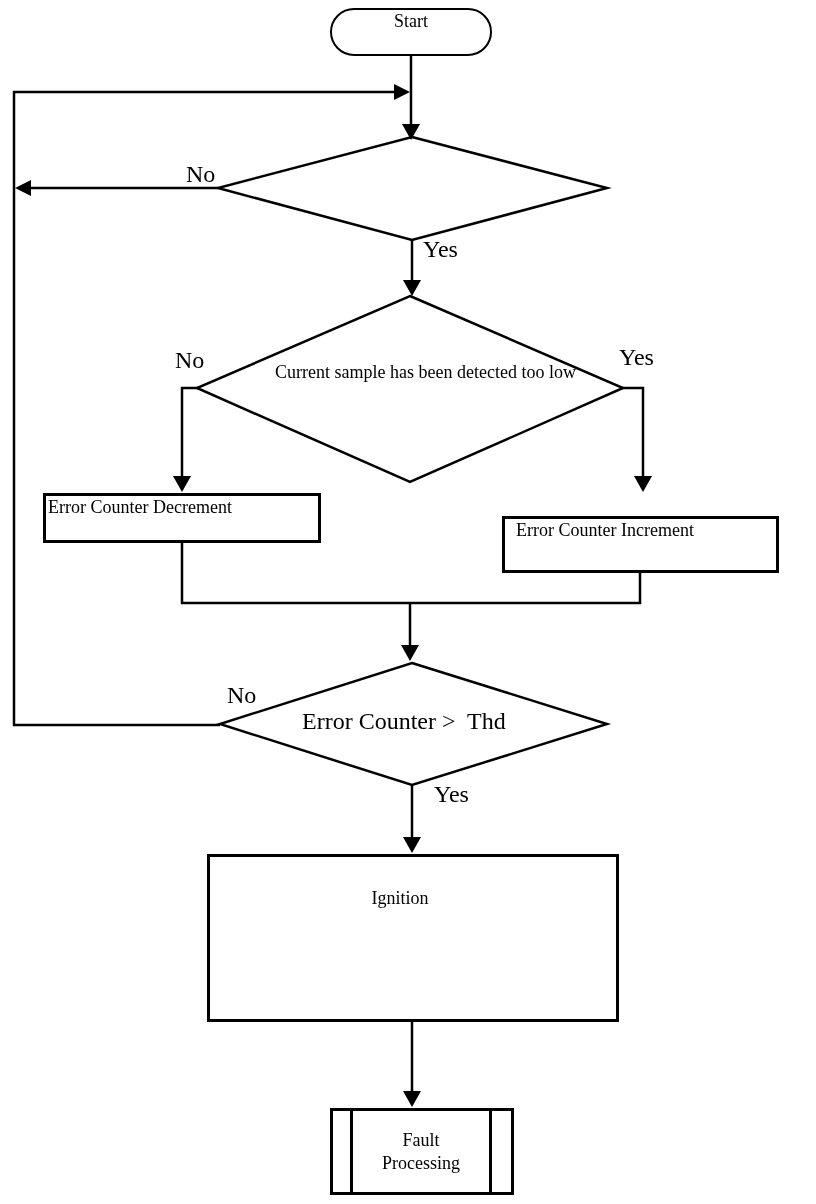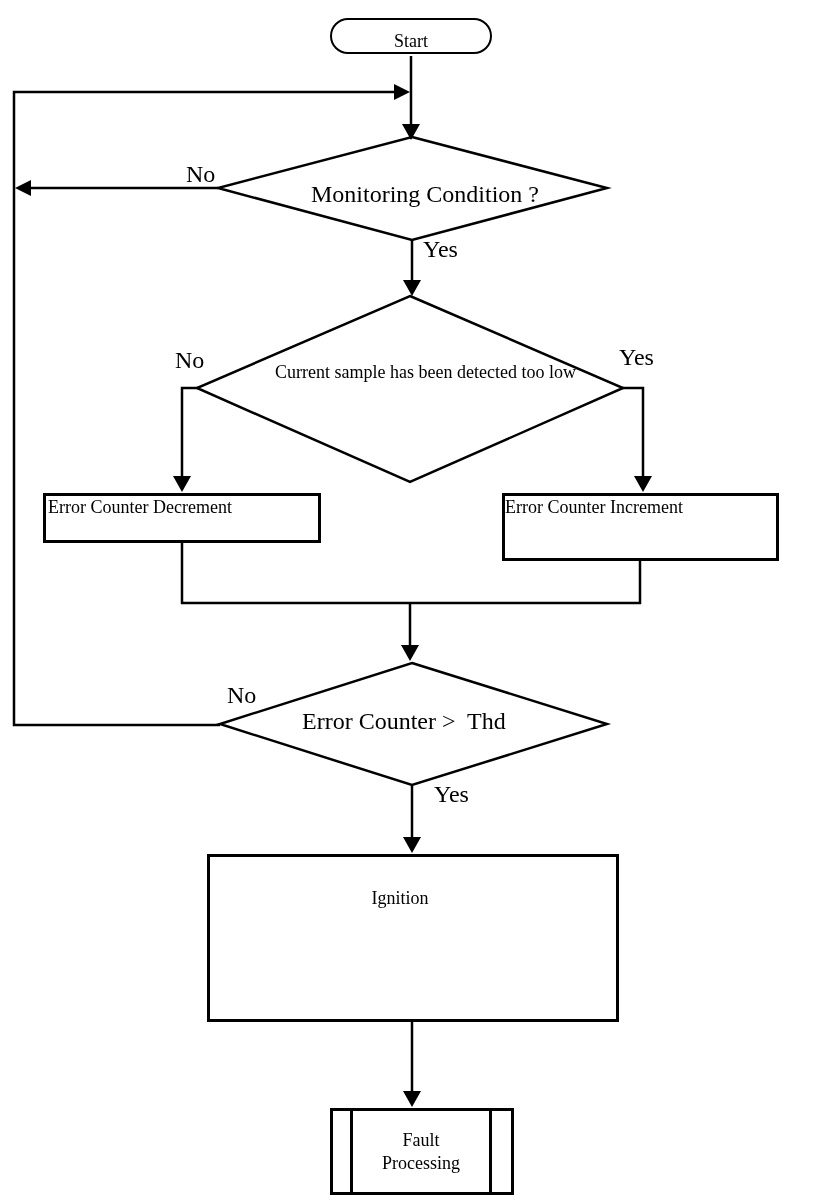--- a/index.html
+++ b/index.html
@@ -23,37 +23,37 @@
     width: 816px; height: 1204px;
   }
   .node {
     position: absolute;
     border: 3px solid #000000;
     background: #ffffff;
     font-size: 18px;
     line-height: 22px;
   }
   .terminator {
-    left: 330px; top: 18px;
-    width: 162px; height: 36px;
+    left: 330px; top: 8px;
+    width: 162px; height: 48px;
     border-width: 2.5px;
     border-radius: 24px;
     display: flex;
-    align-items: flex-end;
+    align-items: flex-start;
     justify-content: center;
   }
   .box-decrement {
     left: 43px; top: 493px;
     width: 278px; height: 50px;
     padding: 0 14px 0 2px;
   }
   .box-increment {
-    left: 502px; top: 493px;
-    width: 277px; height: 68px;
-    padding: 0 0 0 0;
+    left: 502px; top: 516px;
+    width: 277px; height: 57px;
+    padding: 0 0 0 11px;
   }
   .box-ignition {
     left: 207px; top: 854px;
     width: 412px; height: 168px;
   }
   .box-ignition .inner-text {
     width: 380px;
     margin-top: 31px;
     text-align: center;
     line-height: 21px;
@@ -142,21 +142,20 @@
       <polygon points="410,661 401,645 419,645"></polygon>
       <polygon points="412,853 403,837 421,837"></polygon>
       <polygon points="412,1107 403,1091 421,1091"></polygon>
     </g>
   </svg>
 
   <div class="node terminator">
     <span>Start</span>
   </div>
 
-  <div class="lbl lbl-d1">Monitoring Condition ?</div>
   <div class="lbl lbl-d2">Current sample has been detected too low</div>
   <div class="lbl lbl-d3">Error Counter &gt;  Thd</div>
 
   <div class="lbl lbl-d1-no">No</div>
   <div class="lbl lbl-d1-yes">Yes</div>
   <div class="lbl lbl-d2-no">No</div>
   <div class="lbl lbl-d2-yes">Yes</div>
   <div class="lbl lbl-d3-no">No</div>
   <div class="lbl lbl-d3-yes">Yes</div>
 

